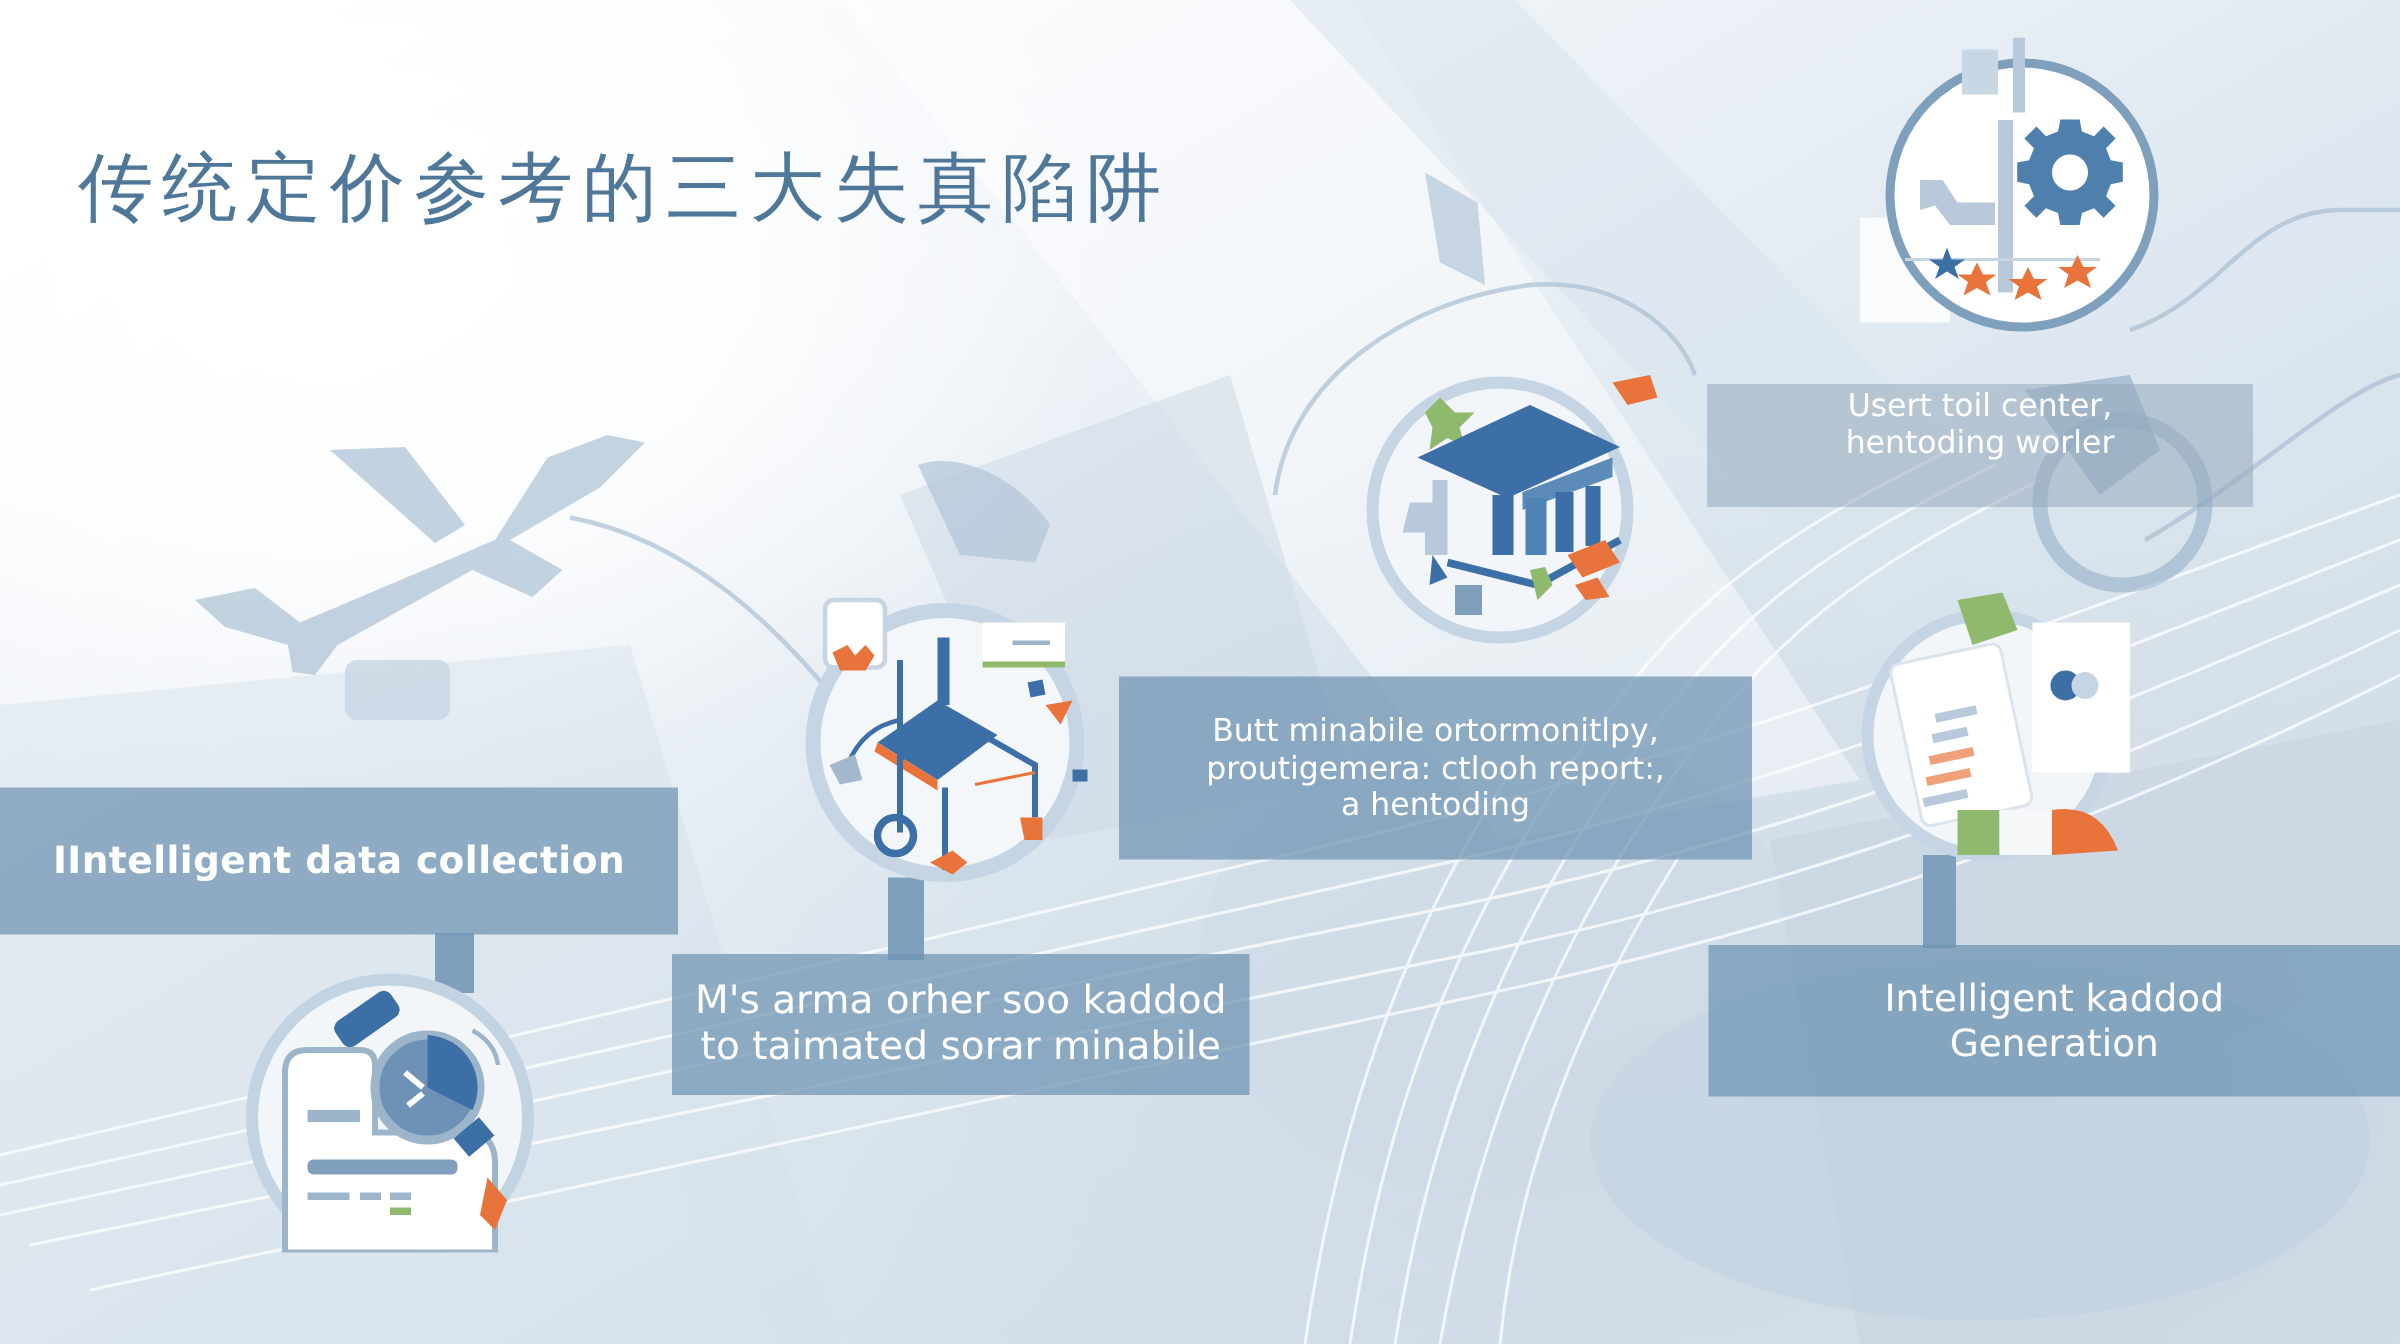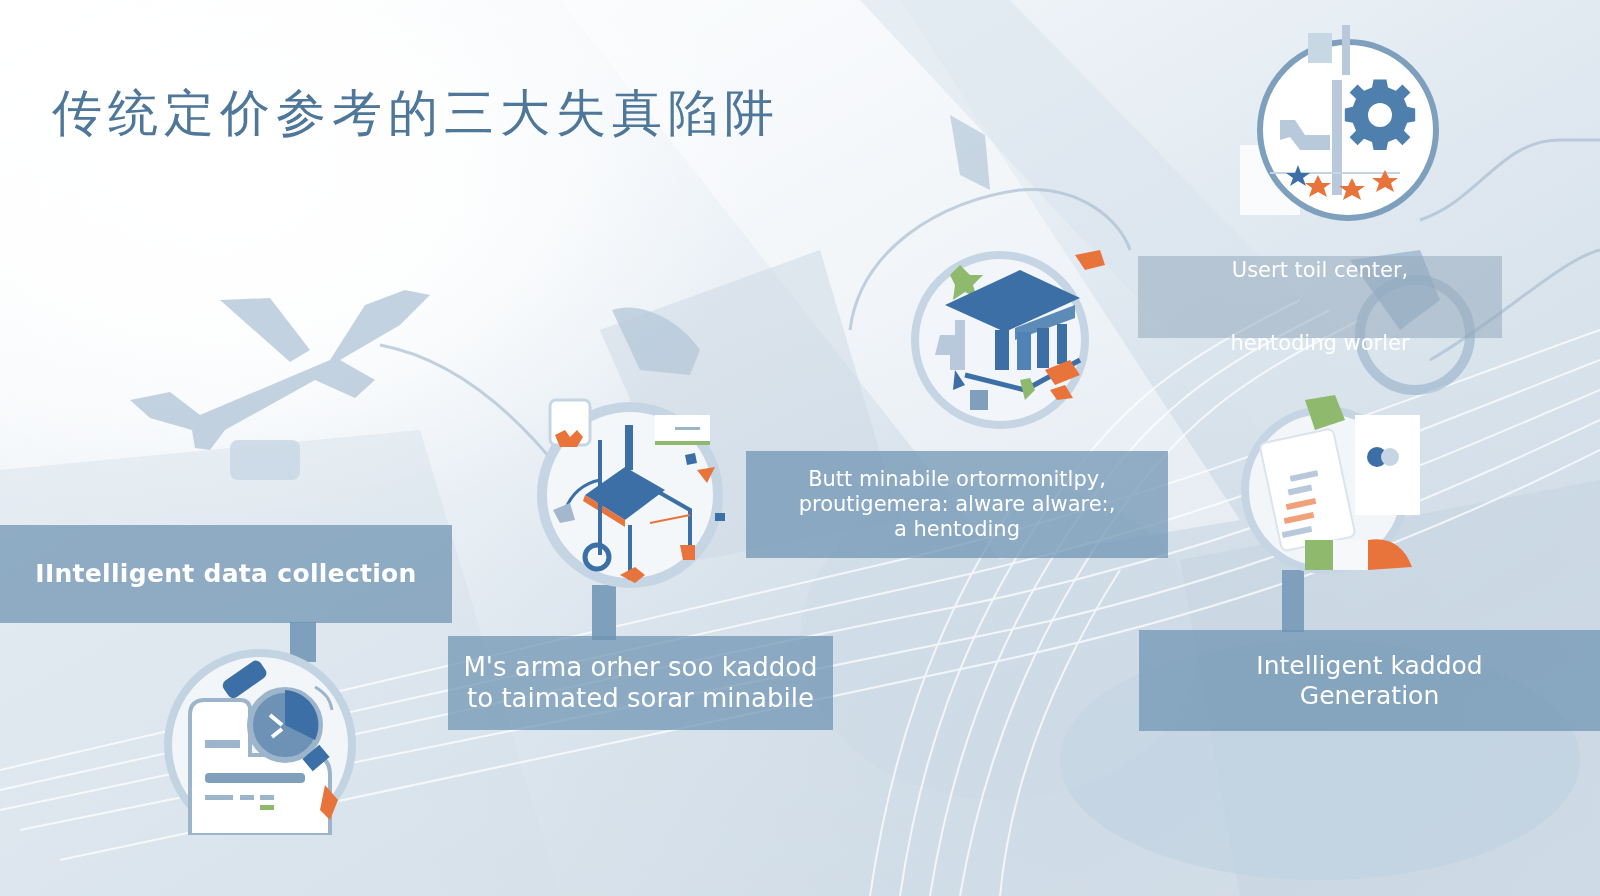--- a/index.html
+++ b/index.html
@@ -7,42 +7,42 @@
     body {
       position: relative;
       font-family: "DejaVu Sans", "Liberation Sans", sans-serif;
       background:
         radial-gradient(ellipse 520px 360px at 230px 180px, #ffffff 0%, rgba(255,255,255,0.85) 45%, rgba(255,255,255,0) 100%),
         radial-gradient(ellipse 700px 500px at 1100px 760px, #cfdbe6 0%, rgba(207,219,230,0) 100%),
         linear-gradient(150deg, #ffffff 0%, #f1f5f9 28%, #dfe8f0 55%, #d2dee8 80%, #dbe4ec 100%);
     }
     .bg-layer { position: absolute; inset: 0; pointer-events: none; }
     .slide-title {
-      position: absolute; left: 52px; top: 80px;
+      position: absolute; left: 52px; top: 92px;
       font-family: "DejaVu Sans", sans-serif;
       font-size: 50px; letter-spacing: 6px; font-weight: normal;
       color: #4f7799;
     }
     .panel {
       position: absolute;
       background: rgba(110, 147, 178, 0.72);
       color: #ffffff;
       display: flex; flex-direction: column; justify-content: center; align-items: center;
       text-align: center;
       font-family: "DejaVu Sans", sans-serif;
       line-height: 1.18;
     }
     .panel span { display: block; }
     .panel-1 { left: 0; top: 525px; width: 452px; height: 98px; font-size: 24px; }
     .panel-1 .l1 { font-weight: bold; font-size: 25px; letter-spacing: 0.3px; }
     .panel-1 .l2 { font-size: 22px; }
     .panel-2 { left: 448px; top: 636px; width: 385px; height: 94px; font-size: 26px; }
-    .panel-3 { left: 746px; top: 451px; width: 422px; height: 107px; font-size: 21px; }
+    .panel-3 { left: 746px; top: 451px; width: 422px; height: 122px; font-size: 21px; }
     .panel-4 { left: 1138px; top: 256px; width: 364px; height: 82px; font-size: 21px;
-               background: rgba(150, 170, 188, 0.55); justify-content: flex-start; padding-top: 2px; gap: 48px; }
+               background: rgba(150, 170, 188, 0.55); justify-content: flex-start; padding-top: 2px; }
     .panel-5 { left: 1139px; top: 630px; width: 461px; height: 101px; font-size: 25px; }
     .icon-wrap { position: absolute; }
     .pillar { position: absolute; background: #7fa0bd; }
   </style>
 </head>
 <body>
 
 <svg class="bg-layer" width="1600" height="896" viewBox="0 0 1600 896">
 
   <polygon points="560,0 900,0 1240,520 1000,560" fill="#ffffff" opacity="0.45"></polygon>
@@ -189,21 +189,21 @@
   <span class="l1">IIntelligent data collection</span>
 </div>
 
 <div class="panel panel-2">
   <span>M's arma orher soo kaddod</span>
   <span>to taimated sorar minabile</span>
 </div>
 
 <div class="panel panel-3">
   <span>Butt minabile ortormonitlpy,</span>
-  <span>proutigemera: alware alware:,</span>
+  <span>proutigemera: ctlooh report:,</span>
   <span>a hentoding</span>
 </div>
 
 <div class="panel panel-4">
   <span>Usert toil center,</span>
   <span>hentoding worler</span>
 </div>
 
 <div class="panel panel-5">
   <span>Intelligent kaddod</span>

